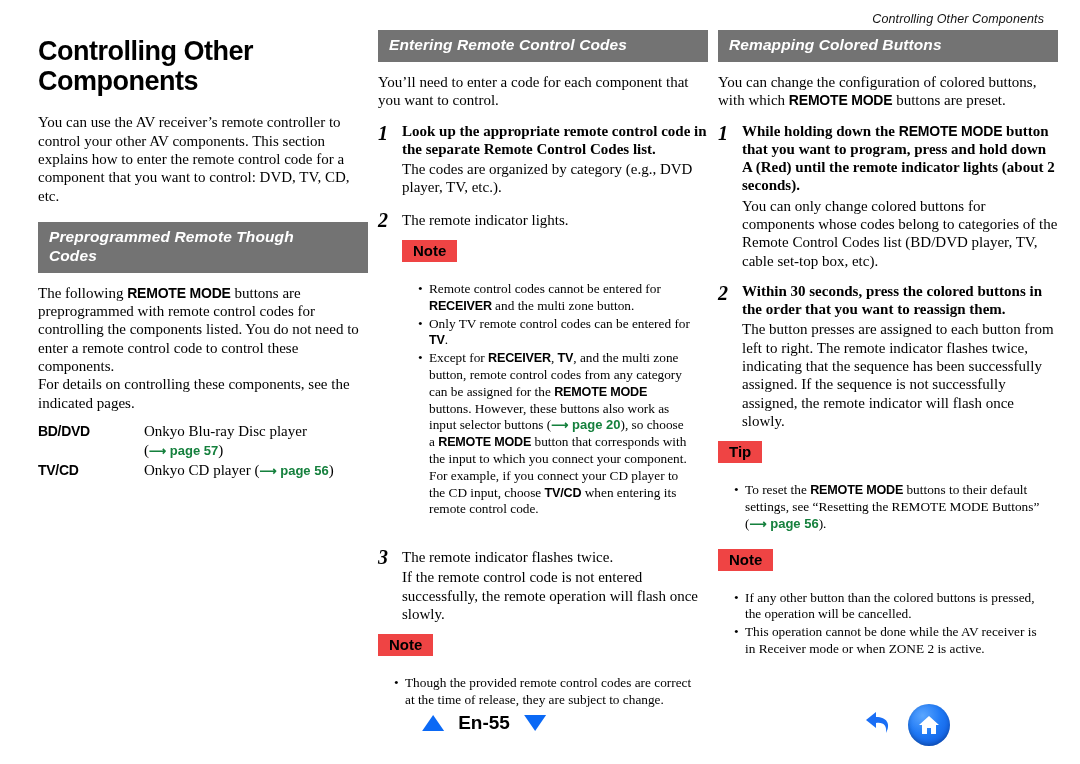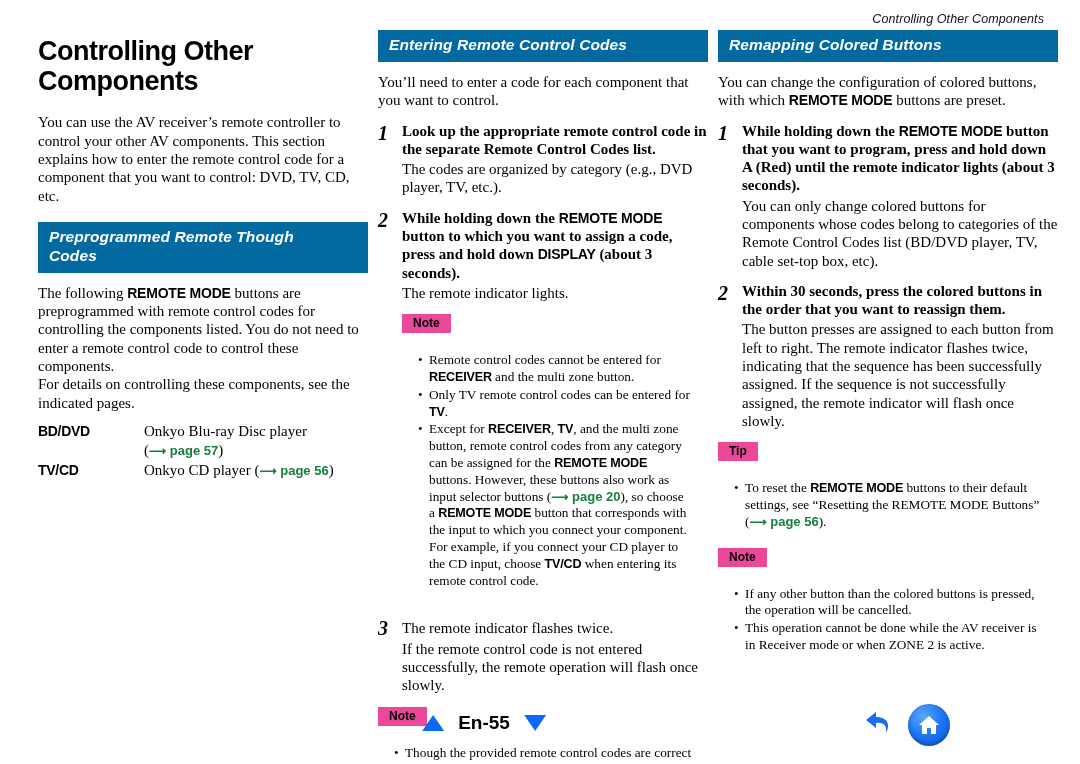--- a/index.html
+++ b/index.html
@@ -50,21 +50,21 @@
     font-weight: bold;
     font-size: 27px;
     line-height: 1.12;
     letter-spacing: -0.5px;
     margin: 6px 0 0 0;
     color: #000;
   }
 
   
   .section-bar {
-    background: #0369a1;
+    background: #737373;
     color: #ffffff;
     font-family: "Liberation Sans", sans-serif;
     font-style: italic;
     font-weight: bold;
     font-size: 15.5px;
     line-height: 1.22;
     padding: 6px 24px 7px 11px;
     letter-spacing: 0.1px;
   }
 
@@ -136,24 +136,24 @@
   }
   .step-sub {
     font-size: 15px;
     line-height: 1.22;
     margin-top: 2px;
   }
 
   
   .badge {
     display: inline-block;
-    background: #ec4899;
-    font-family: "Liberation Sans", sans-serif;
-    font-weight: bold;
-    font-size: 12px;
+    background: #ef4444;
+    font-family: "Liberation Sans", sans-serif;
+    font-weight: bold;
+    font-size: 15px;
     color: #000;
     padding: 2px 11px 3px 11px;
     margin-bottom: 3px;
   }
   .note-block { margin-top: 11px; }
   ul.bullets {
     list-style: none;
     margin: 16px;
     padding: 0;
   }
@@ -268,21 +268,20 @@
       <div class="step-num">1</div>
       <div class="step-body">
         <div class="step-head">Look up the appropriate remote control code in the separate Remote Control Codes list.</div>
         <div class="step-sub">The codes are organized by category (e.g., DVD player, TV, etc.).</div>
       </div>
     </div>
 
     <div class="step">
       <div class="step-num">2</div>
       <div class="step-body">
-        <div class="step-head"><span>While holding down the </span><b class="sans">REMOTE MODE</b><span> button to which you want to assign a code, press and hold down </span><b class="sans">DISPLAY</b><span> (about 3 seconds).</span></div>
         <div class="step-sub">The remote indicator lights.</div>
 
         <div class="note-block">
           <div class="badge">Note</div>
           <ul class="bullets">
             <li>Remote control codes cannot be entered for <b class="sans">RECEIVER</b> and the multi zone button.</li>
             <li>Only TV remote control codes can be entered for <b class="sans">TV</b>.</li>
             <li>Except for <b class="sans">RECEIVER</b>, <b class="sans">TV</b>, and the multi zone button, remote control codes from any category can be assigned for the <b class="sans">REMOTE MODE</b> buttons. However, these buttons also work as input selector buttons (<span class="pref"><span class="arrow">⟶</span>&nbsp;page 20</span>), so choose a <b class="sans">REMOTE MODE</b> button that corresponds with the input to which you connect your component. For example, if you connect your CD player to the CD input, choose <b class="sans">TV/CD</b> when entering its remote control code.</li>
           </ul>
         </div>
@@ -310,21 +309,21 @@
 
     <div class="section-bar">Remapping Colored Buttons</div>
 
     <div class="gap-md"></div>
 
     <p class="body"><span>You can change the configuration of colored buttons, with which </span><b class="sans">REMOTE MODE</b><span> buttons are preset.</span></p>
 
     <div class="step">
       <div class="step-num">1</div>
       <div class="step-body">
-        <div class="step-head"><span>While holding down the </span><b class="sans">REMOTE MODE</b><span> button that you want to program, press and hold down A (Red) until the remote indicator lights (about 3 seconds).</span></div>
+        <div class="step-head"><span>While holding down the </span><b class="sans">REMOTE MODE</b><span> button that you want to program, press and hold down A (Red) until the remote indicator lights (about 2 seconds).</span></div>
         <div class="step-sub">You can only change colored buttons for components whose codes belong to categories of the Remote Control Codes list (BD/DVD player, TV, cable set-top box, etc).</div>
       </div>
     </div>
 
     <div class="step">
       <div class="step-num">2</div>
       <div class="step-body">
         <div class="step-head">Within 30 seconds, press the colored buttons in the order that you want to reassign them.</div>
         <div class="step-sub">The button presses are assigned to each button from left to right. The remote indicator flashes twice, indicating that the sequence has been successfully assigned. If the sequence is not successfully assigned, the remote indicator will flash once slowly.</div>
       </div>

